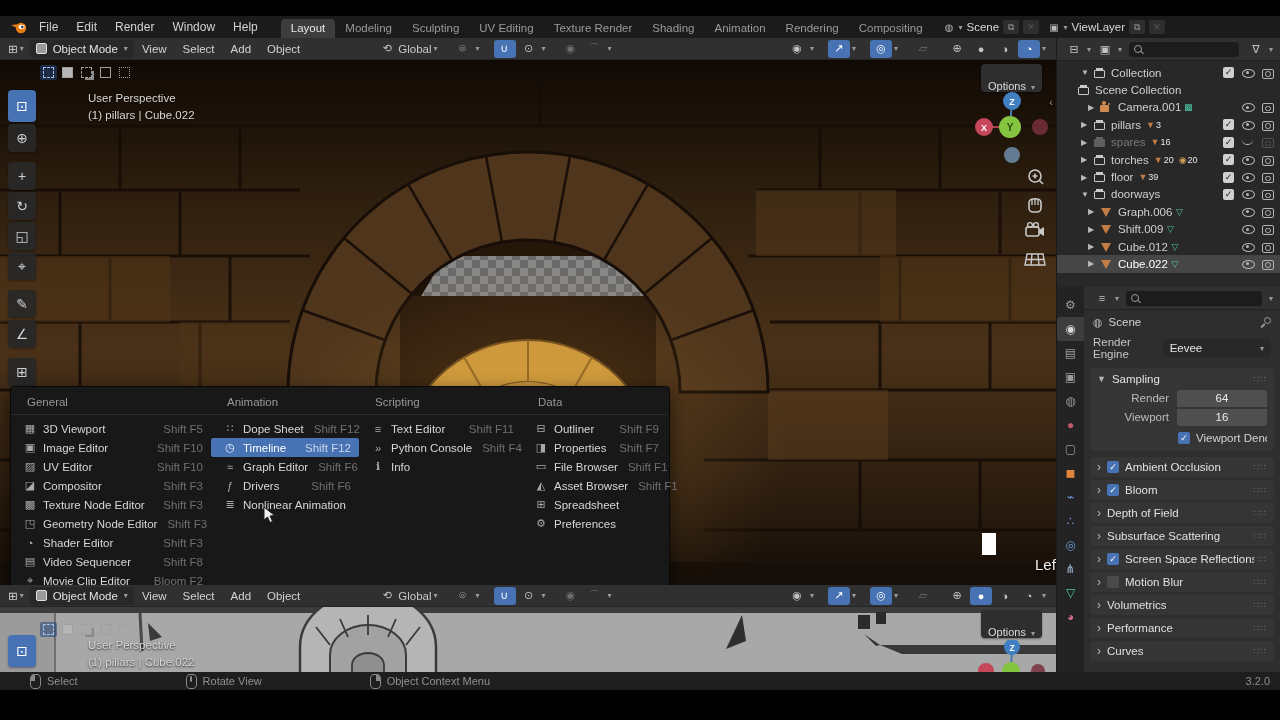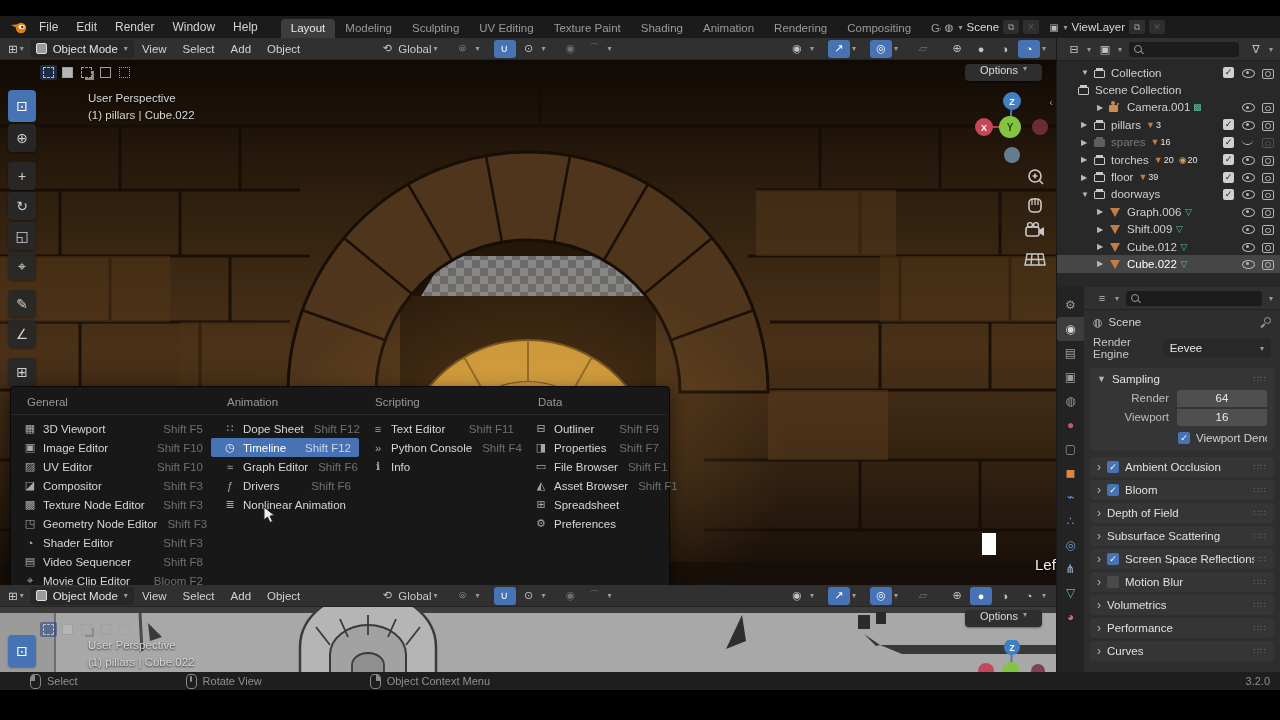--- a/index.html
+++ b/index.html
@@ -38,22 +38,22 @@
         border-radius:3px;margin-left:2px;padding:0 2px;color:#c2c2c2;font-size:11px;background:transparent;}
   .hbtn.on{background:#4772b4;color:#fff;}
   .hbtn.dim{color:#6f6f6f;}
   .hcaret{font-size:8px;color:#9a9a9a;margin:0 2px;}
   .spacer{flex:1;}
 
   
   .viewport{position:absolute;left:0;top:60px;width:1056px;height:525px;overflow:hidden;background:#2a1b0e;}
   .viewport2{position:absolute;left:0;top:607px;width:1056px;height:65px;overflow:hidden;background:#a8a8a8;}
   .ovtext{position:absolute;font-size:11.5px;color:#d8d8d8;text-shadow:0 1px 2px rgba(0,0,0,.8);line-height:17px;}
-  .optionsbtn{position:absolute;display:flex;align-items:flex-start;background:#2e2e2e;border-radius:4px;
-              height:17px;padding:0 15px;font-size:11px;color:#dcdcdc;box-shadow:0 1px 2px rgba(0,0,0,.4);}
+  .optionsbtn{position:absolute;display:flex;align-items:flex-end;background:#2e2e2e;border-radius:4px;
+              height:28px;padding:0 7px;font-size:11px;color:#dcdcdc;box-shadow:0 1px 2px rgba(0,0,0,.4);}
   .optionsbtn .caret{font-size:8px;color:#9a9a9a;margin-left:5px;}
   .collapse-arrow{position:absolute;color:#9a9a9a;font-size:11px;text-shadow:0 1px 2px #000;}
 
   
   .toolshelf{position:absolute;left:8px;top:30px;display:flex;flex-direction:column;}
   .toolbtn{width:28px;height:28px;margin-bottom:2px;border-radius:4px;background:rgba(40,40,40,.92);
            display:flex;align-items:center;justify-content:center;color:#cfcfcf;font-size:14px;
            box-shadow:0 1px 2px rgba(0,0,0,.35);}
   .toolbtn.active{background:#4772b4;color:#fff;height:32px;}
   .toolbtn.gap{margin-top:8px;}
@@ -95,21 +95,21 @@
             border-left:1px solid #191919;box-sizing:border-box;font-size:11.5px;}
   .oheader{height:22px;background:#303030;border-bottom:1px solid #222;display:flex;align-items:center;padding:0 5px;}
   .oheader .hbtn{margin-left:1px;}
   .searchbox{flex:1;height:15px;background:#1c1c1c;border-radius:3px;margin:0 5px;display:flex;align-items:center;padding:0 5px;}
   .mag{width:6px;height:6px;border:1.4px solid #9a9a9a;border-radius:50%;position:relative;flex:none;}
   .mag::after{content:"";position:absolute;width:4px;height:1.4px;background:#9a9a9a;left:5px;top:6px;transform:rotate(45deg);}
   .orows{padding-top:3px;}
   .orow{display:flex;align-items:center;height:17.4px;color:#cfcfcf;padding-right:4px;}
   .orow[data-sel="true"]{background:rgba(255,255,255,.14);color:#fff;}
   .orow[data-dim="true"]{color:#787878;}
-  .orow[data-depth="0"]{padding-left:8px;} .orow[data-depth="1"]{padding-left:24px;} .orow[data-depth="2"]{padding-left:40px;}
+  .orow[data-depth="0"]{padding-left:8px;} .orow[data-depth="1"]{padding-left:24px;} .orow[data-depth="2"]{padding-left:31px;}
   .exp{width:12px;color:#b9b9b9;font-size:8px;flex:none;}
   .orow[data-exp="down"] .exp::before{content:"▼";}
   .orow[data-exp="right"] .exp::before{content:"▶";}
   .oicon{width:15px;height:12px;position:relative;flex:none;}
   .orow[data-icon="collection"] .oicon::before{content:"";position:absolute;left:1px;top:3px;width:9px;height:6px;border:1.2px solid #c9c9c9;border-radius:1px;}
   .orow[data-icon="collection"] .oicon::after{content:"";position:absolute;left:3px;top:1px;width:7px;height:2px;background:#c9c9c9;}
   .orow[data-dim="true"] .oicon::before,.orow[data-dim="true"] .oicon::after{border-color:#777;background:#777;opacity:.7;}
   .orow[data-icon="camera"] .oicon::before{content:"";position:absolute;left:0;top:4px;width:9px;height:7px;background:#cf8a50;border-radius:1px;}
   .orow[data-icon="camera"] .oicon::after{content:"";position:absolute;left:2px;top:0;width:4px;height:4px;border-radius:50%;background:#cf8a50;box-shadow:5px 1px 0 -1px #cf8a50;}
   .orow[data-icon="mesh"] .oicon::before{content:"";position:absolute;left:1px;top:2px;width:0;height:0;
@@ -212,21 +212,21 @@
         <span class="menu" data-name="topbar-menu-item">Render</span>
         <span class="menu" data-name="topbar-menu-item">Window</span>
         <span class="menu" data-name="topbar-menu-item">Help</span>
       </div>
     <div class="tabs" data-name="workspace-tabs">
 
     <span class="tab active" data-name="workspace-tab">Layout</span>
         <span class="tab" data-name="workspace-tab">Modeling</span>
         <span class="tab" data-name="workspace-tab">Sculpting</span>
         <span class="tab" data-name="workspace-tab">UV Editing</span>
-        <span class="tab" data-name="workspace-tab">Texture Paint</span>
+        <span class="tab" data-name="workspace-tab">Texture Render</span>
         <span class="tab" data-name="workspace-tab">Shading</span>
         <span class="tab" data-name="workspace-tab">Animation</span>
         <span class="tab" data-name="workspace-tab">Rendering</span>
         <span class="tab" data-name="workspace-tab">Compositing</span>
         <span class="tab" data-name="workspace-tab">Geometry Nodes</span>
       </div>
     <div class="idwidget" data-name="scene-selector" style="margin-left:4px;">
       <span class="wicon" data-name="scene-icon">◍</span>
       <span class="caret" data-name="chevron-down-icon">▾</span>
       <span data-name="scene-name">Scene</span>

